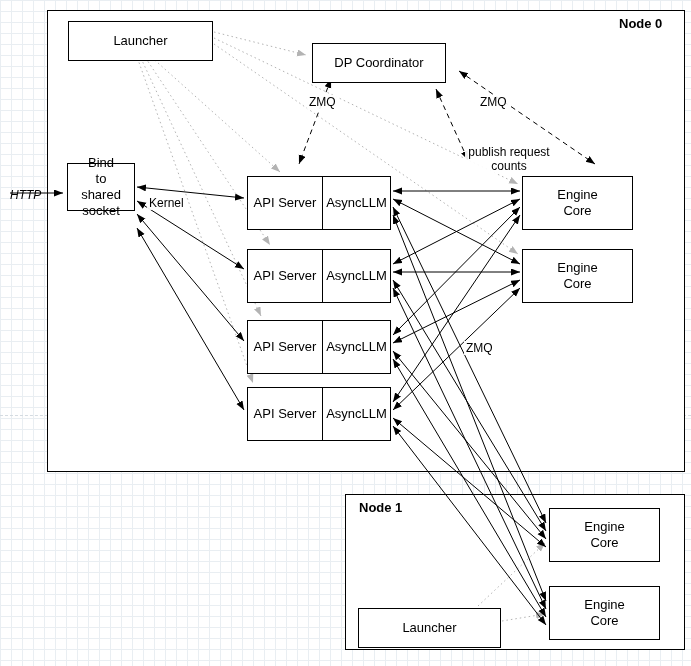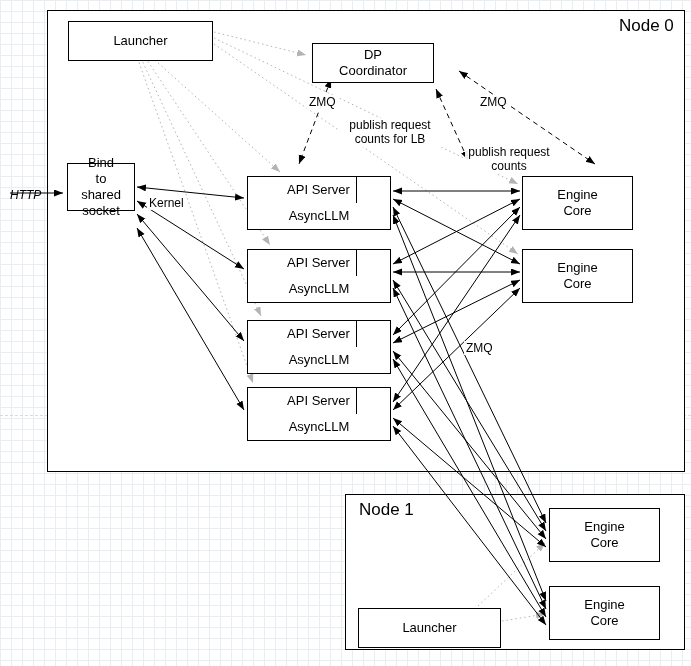--- a/index.html
+++ b/index.html
@@ -26,38 +26,39 @@
   }
 
   .node {
     position: absolute;
     background: #ffffff;
     border: 1px solid #000000;
   }
 
   .node-label {
     position: absolute;
-    font-size: 17px;
+    font-size: 13px;
     white-space: nowrap;
+    font-weight: bold;
   }
 
   .box {
     position: absolute;
     background: #ffffff;
     border: 1px solid #000000;
     display: flex;
     align-items: center;
     justify-content: center;
     font-size: 13px;
     text-align: center;
     line-height: 1.25;
     padding: 19px;
   }
 
-  .box.split { padding: 0; flex-direction: column; }
+  .box.split { padding: 0; }
   .split .cell {
     height: 100%;
     display: flex;
     align-items: center;
     justify-content: center;
   }
   .split .cell-left  { width: 75px; border-right: 1px solid #000; }
   .split .cell-right { width: 67px; }
 
   .edges {
@@ -140,21 +141,21 @@
       <line x1="393" y1="418" x2="546" y2="547" marker-start="url(#arrow-black)" marker-end="url(#arrow-black)"></line>
       <line x1="393" y1="426" x2="546" y2="625" marker-start="url(#arrow-black)" marker-end="url(#arrow-black)"></line>
     </g>
   </svg>
 
   <div class="node-label" style="left:619px; top:16px;">Node 0</div>
   <div class="node-label" style="left:359px; top:500px;">Node 1</div>
 
   <div class="box" style="left:68px; top:21px; width:145px; height:32px;">Launcher</div>
 
-  <div class="box" style="left:312px; top:43px; width:122px; height:33px;">DP Coordinator</div>
+  <div class="box" style="left:312px; top:43px; width:134px; height:33px;">DP Coordinator</div>
 
   <div class="box" style="left:67px; top:163px; width:68px; height:48px;">Bind to shared socket</div>
 
   <div class="box split" style="left:247px; top:176px; width:144px; height:54px;">
     <div class="cell cell-left">API Server</div>
     <div class="cell cell-right">AsyncLLM</div>
   </div>
   <div class="box split" style="left:247px; top:249px; width:144px; height:54px;">
     <div class="cell cell-left">API Server</div>
     <div class="cell cell-right">AsyncLLM</div>
@@ -174,21 +175,20 @@
   <div class="box" style="left:358px; top:608px; width:143px; height:30px;">Launcher</div>
   <div class="box" style="left:549px; top:508px; width:111px; height:54px;">Engine Core</div>
   <div class="box" style="left:549px; top:586px; width:111px; height:54px;">Engine Core</div>
 
   <div class="edge-label" style="left:8px; top:188px; background:transparent;font-style:italic;">HTTP</div>
 
   <div class="edge-label" style="left:147px; top:196px;">Kernel</div>
 
   <div class="edge-label" style="left:307px; top:95px;">ZMQ</div>
 
-  <div class="edge-label" style="left:338px; top:118px; width:104px;">publish request counts for LB</div>
 
   <div class="edge-label" style="left:478px; top:95px;">ZMQ</div>
 
   <div class="edge-label" style="left:465px; top:145px; width:88px;">publish request counts</div>
 
 
   <div class="edge-label" style="left:464px; top:341px;">ZMQ</div>
 
 </div>
 

